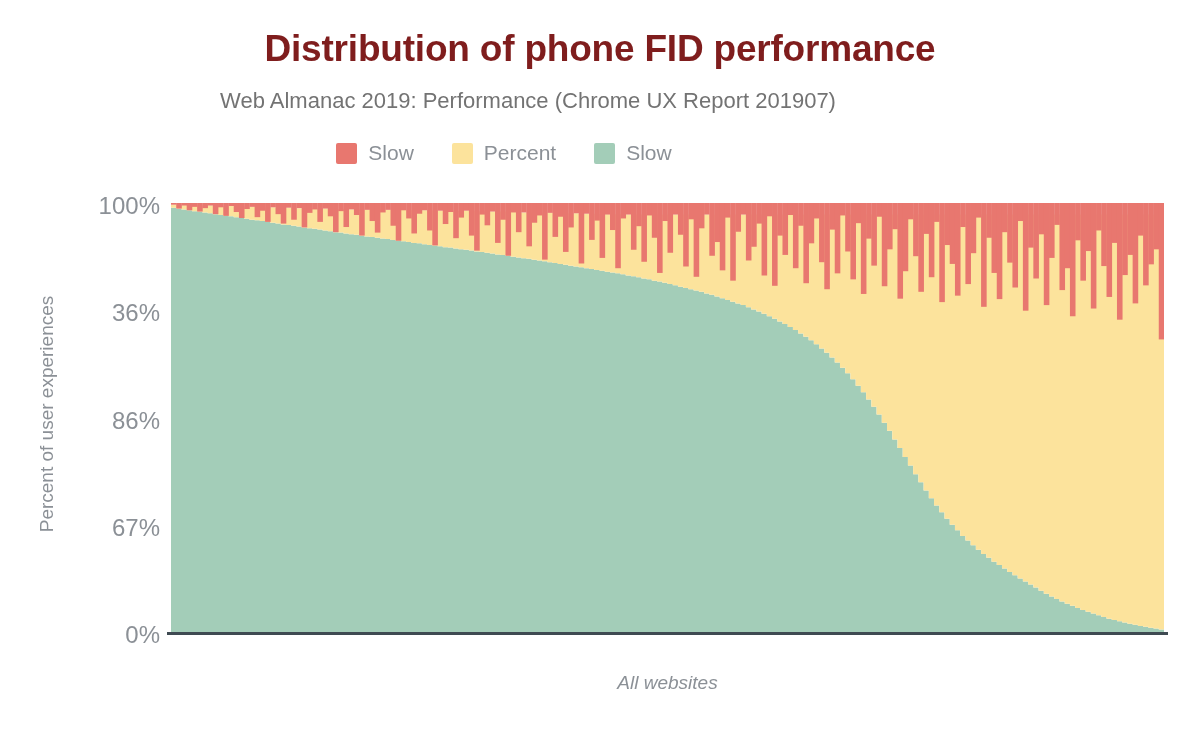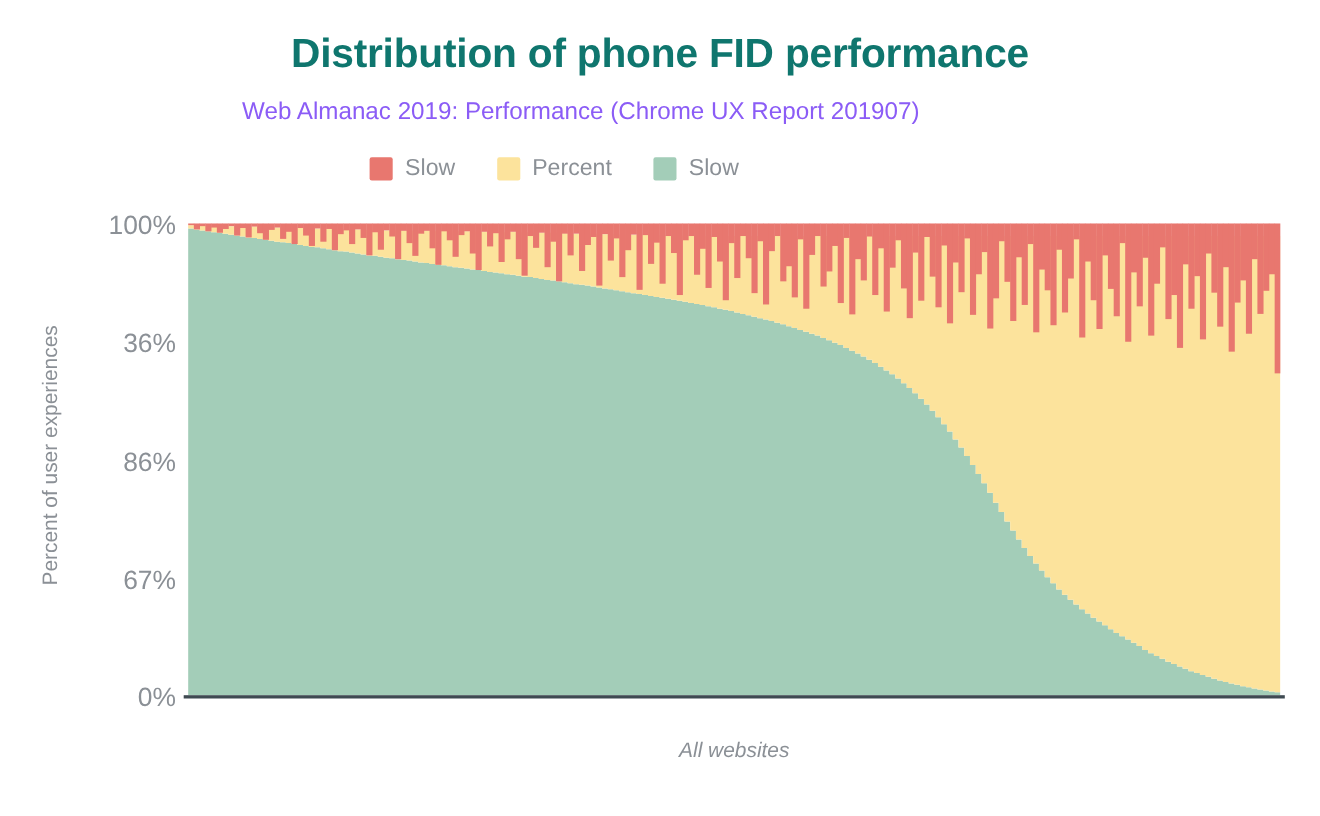--- a/index.html
+++ b/index.html
@@ -23,32 +23,32 @@
   }
 
   
   .title {
     position: absolute;
     left: 0; top: 28px;
     width: 1200px;
     text-align: center;
     font-size: 37px;
     font-weight: bold;
-    color: #0f766e;
+    color: #7f1d1d;
     letter-spacing: -0.2px;
     white-space: nowrap;
   }
   .subtitle {
     position: absolute;
     left: 0; top: 88px;
     width: 1056px;
     text-align: center;
     font-size: 22px;
     font-weight: normal;
-    color: #8b5cf6;
+    color: #737373;
     white-space: nowrap;
   }
 
   
   .legend {
     position: absolute;
     left: 0; top: 141px;
     width: 1008px;
     display: flex;
     justify-content: center;

